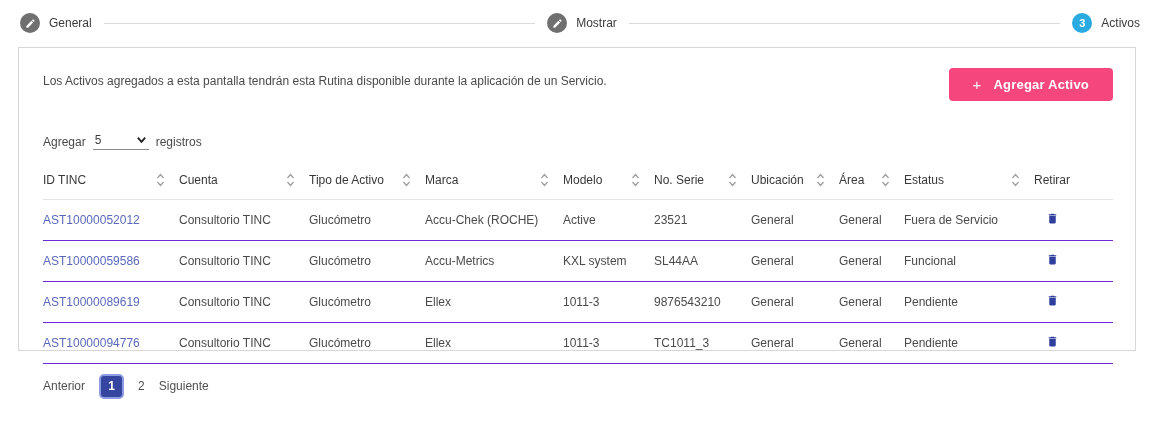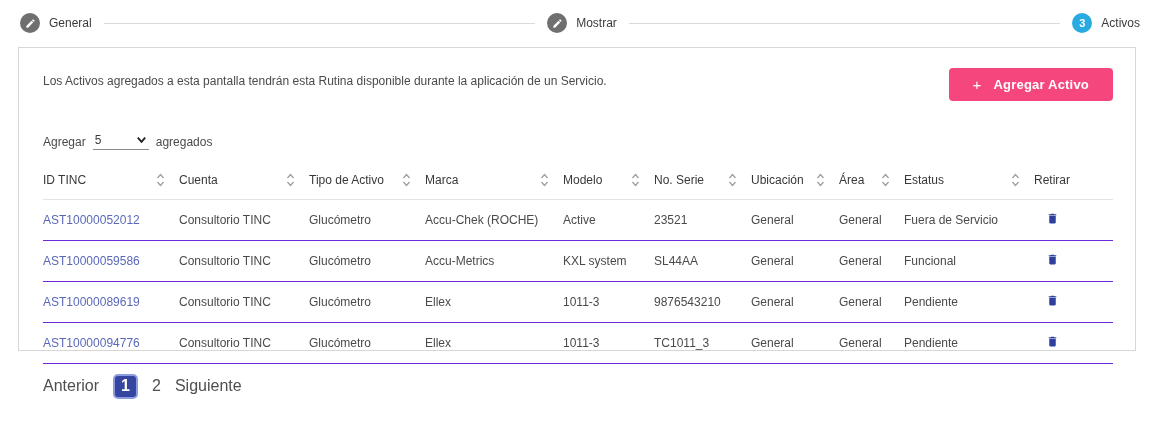--- a/index.html
+++ b/index.html
@@ -37,21 +37,21 @@
              border-bottom:1px solid #e4e4e4; padding-right:14px; cursor:pointer; }
   thead th .th-inner { display:flex; align-items:center; justify-content:space-between; }
   tbody td { font-size:12px; color:#4a4a4a; height:41px; border-bottom:1px solid #6d28d9;
              white-space:nowrap; overflow:hidden; text-overflow:ellipsis; padding-right:8px; }
   td.id-link { color:#5a68ba; cursor:pointer; }
   td.trash-cell { padding-left:12px; cursor:pointer; }
 
   
   .tfooter { display:flex; justify-content:space-between; align-items:center; padding:10px 24px 0; }
   .summary { font-size:12px; color:#4a4a4a; }
-  .pagination { display:flex; align-items:center; gap:14px; font-size:16px; color:#4f4f4f; }
+  .pagination { display:flex; align-items:center; gap:14px; font-size:12px; color:#4f4f4f; }
   .page-btn { min-width:25px; height:25px; display:flex; align-items:center; justify-content:center;
               border-radius:5px; cursor:pointer; }
   .page-btn.active { background:#36459f; color:#fff; border:2px solid #8d9ce0; font-weight:bold; }
   .page-link { cursor:pointer; }
 </style>
 </head>
 <body>
 
 <div class="stepper">
   <div class="step">
@@ -93,21 +93,21 @@
     <span class="select-wrap">
       <select>
         <option>5</option>
       </select>
       <span class="caret">
         <svg width="11" height="11" viewBox="0 0 12 12">
             <path d="M2 4 L6 8.5 L10 4" fill="none" stroke="#1f1f1f" stroke-width="2"></path>
           </svg>
       </span>
     </span>
-    <span>agregados</span>
+    <span>registros</span>
   </div>
 
   <div class="table-wrap">
     <table>
       <colgroup>
         <col style="width:136px">
           <col style="width:130px">
           <col style="width:116px">
           <col style="width:138px">
         <col style="width:91px">

